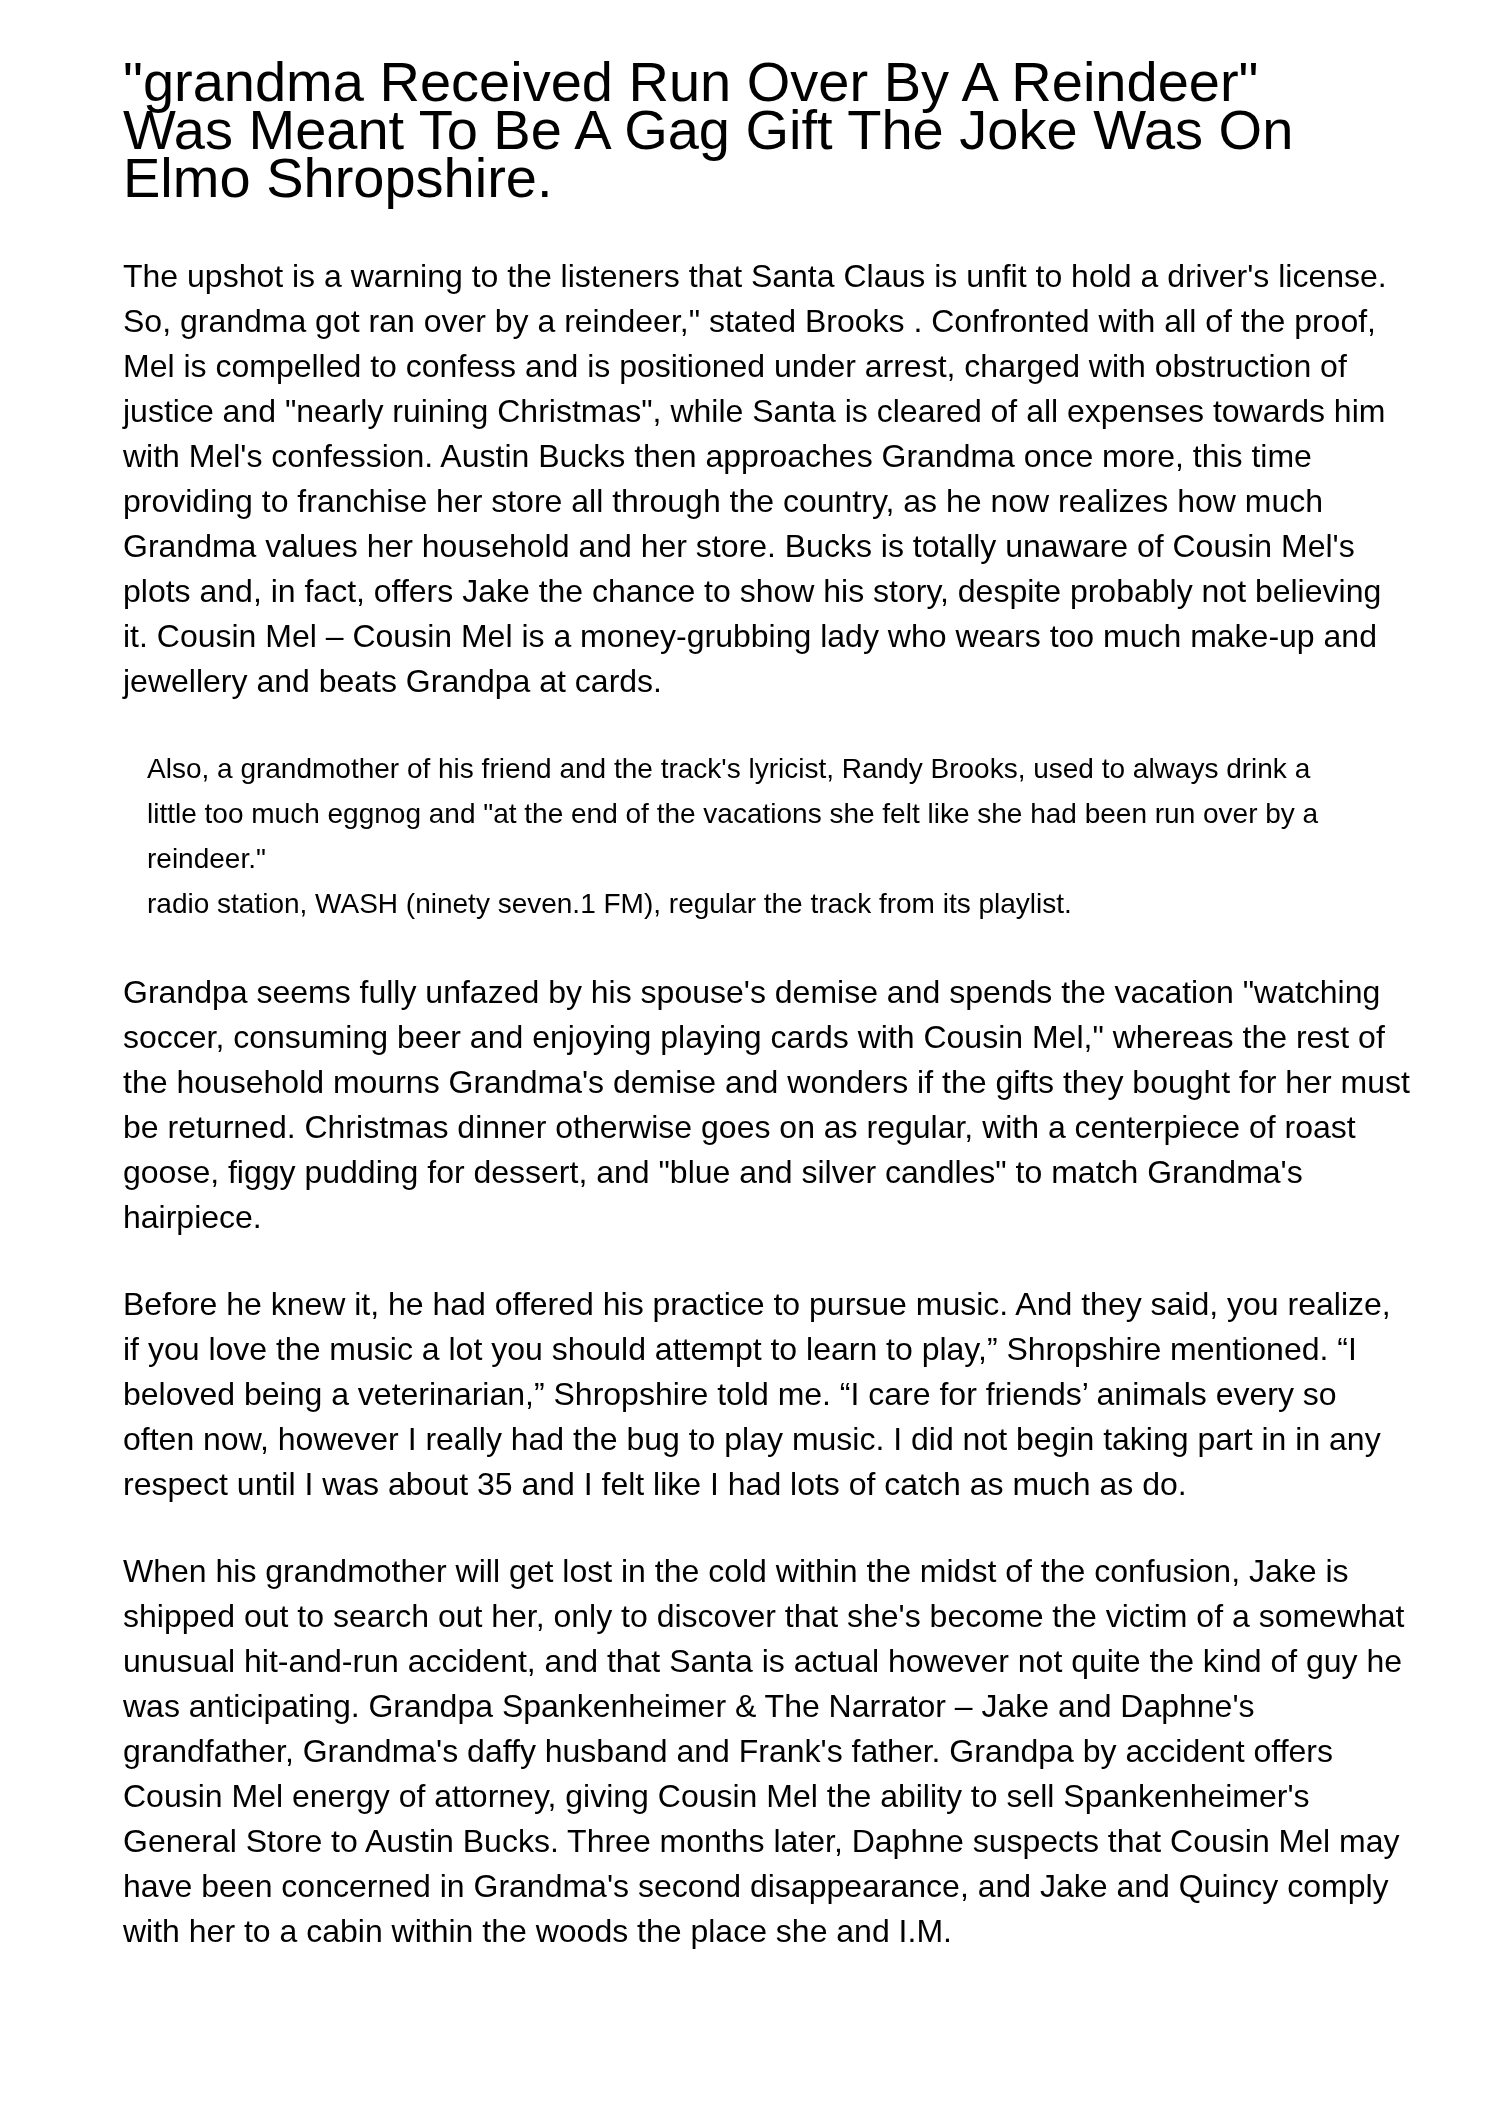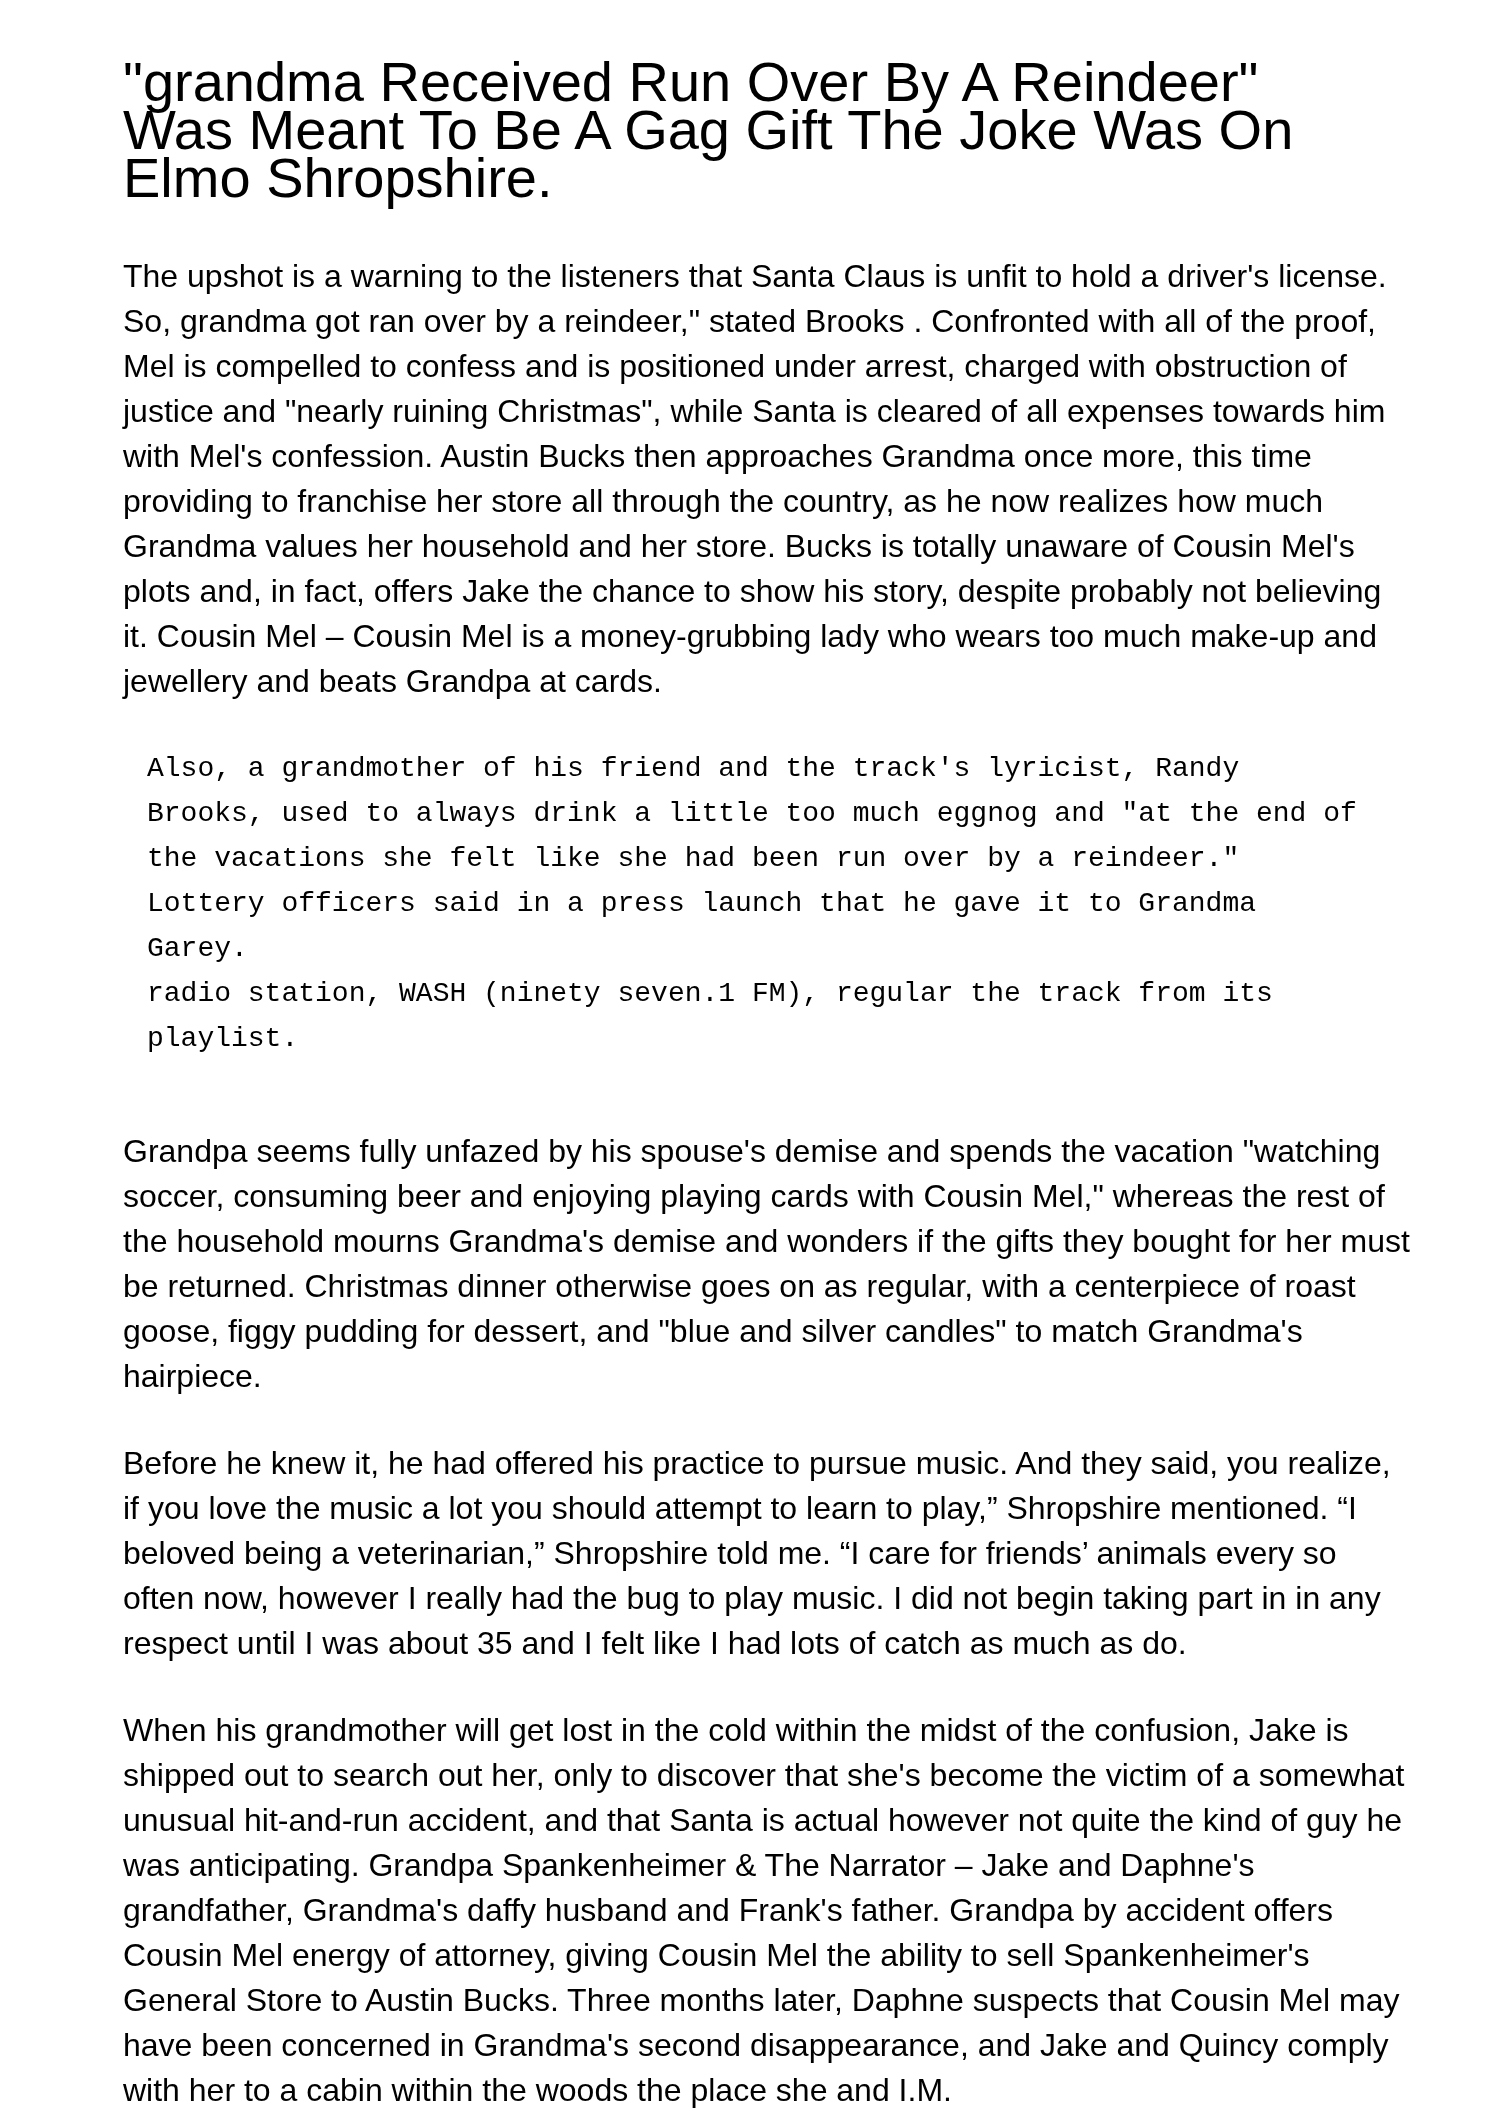--- a/index.html
+++ b/index.html
@@ -29,43 +29,41 @@
     margin: 0 0 52px 0;
     color: #000000;
   }
   .article-body p {
     font-size: 32px;
     line-height: 45px;
     margin: 0 0 42px 0;
     max-width: 1287px;
   }
   blockquote.article-quote {
-    margin: 42px 46px 68px 0;
+    margin: 42px 46px 44px 0;
     padding: 0 0 0 24px;
     border: none;
-    font-family: Liberation Mono, monospace;
   }
   blockquote.article-quote .qline {
     font-size: 28px;
     line-height: 45px;
   }
 </style>
 </head>
 <body>
 
 <div class="page">
   <article class="article-body">
 
     <h1 class="article-title">"grandma Received Run Over By A Reindeer" Was Meant To Be A Gag Gift The Joke Was On Elmo Shropshire.</h1>
 
     <p>The upshot is a warning to the listeners that Santa Claus is unfit to hold a driver's license. So, grandma got ran over by a reindeer," stated Brooks . Confronted with all of the proof, Mel is compelled to confess and is positioned under arrest, charged with obstruction of justice and "nearly ruining Christmas", while Santa is cleared of all expenses towards him with Mel's confession. Austin Bucks then approaches Grandma once more, this time providing to franchise her store all through the country, as he now realizes how much Grandma values her household and her store. Bucks is totally unaware of Cousin Mel's plots and, in fact, offers Jake the chance to show his story, despite probably not believing it. Cousin Mel – Cousin Mel is a money-grubbing lady who wears too much make-up and jewellery and beats Grandpa at cards.</p>
 
     <blockquote class="article-quote">
       <div class="qline">Also, a grandmother of his friend and the track's lyricist, Randy Brooks, used to always drink a little too much eggnog and "at the end of the vacations she felt like she had been run over by a reindeer."</div>
-      <div class="qline">Lottery officers said in a press launch that he gave it to Grandma Garey.</div>
       <div class="qline">radio station, WASH (ninety seven.1 FM), regular the track from its playlist.</div>
     </blockquote>
 
     <p>Grandpa seems fully unfazed by his spouse's demise and spends the vacation "watching soccer, consuming beer and enjoying playing cards with Cousin Mel," whereas the rest of the household mourns Grandma's demise and wonders if the gifts they bought for her must be returned. Christmas dinner otherwise goes on as regular, with a centerpiece of roast goose, figgy pudding for dessert, and "blue and silver candles" to match Grandma's hairpiece.</p>
 
     <p>Before he knew it, he had offered his practice to pursue music. And they said, you realize, if you love the music a lot you should attempt to learn to play,” Shropshire mentioned. “I beloved being a veterinarian,” Shropshire told me. “I care for friends’ animals every so often now, however I really had the bug to play music. I did not begin taking part in in any respect until I was about 35 and I felt like I had lots of catch as much as do.</p>
 
     <p>When his grandmother will get lost in the cold within the midst of the confusion, Jake is shipped out to search out her, only to discover that she's become the victim of a somewhat unusual hit-and-run accident, and that Santa is actual however not quite the kind of guy he was anticipating. Grandpa Spankenheimer &amp; The Narrator – Jake and Daphne's grandfather, Grandma's daffy husband and Frank's father. Grandpa by accident offers Cousin Mel energy of attorney, giving Cousin Mel the ability to sell Spankenheimer's General Store to Austin Bucks. Three months later, Daphne suspects that Cousin Mel may have been concerned in Grandma's second disappearance, and Jake and Quincy comply with her to a cabin within the woods the place she and I.M.</p>
 
   </article>

